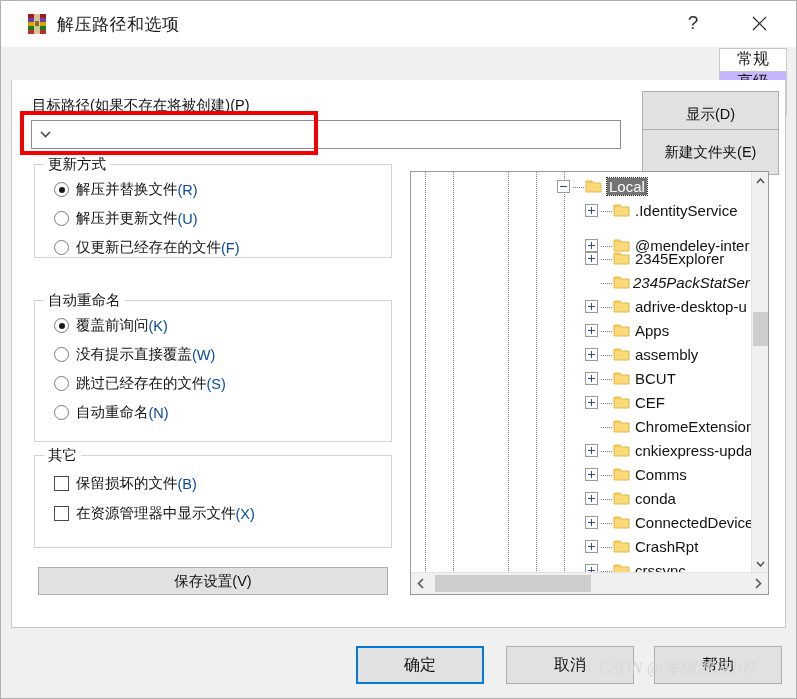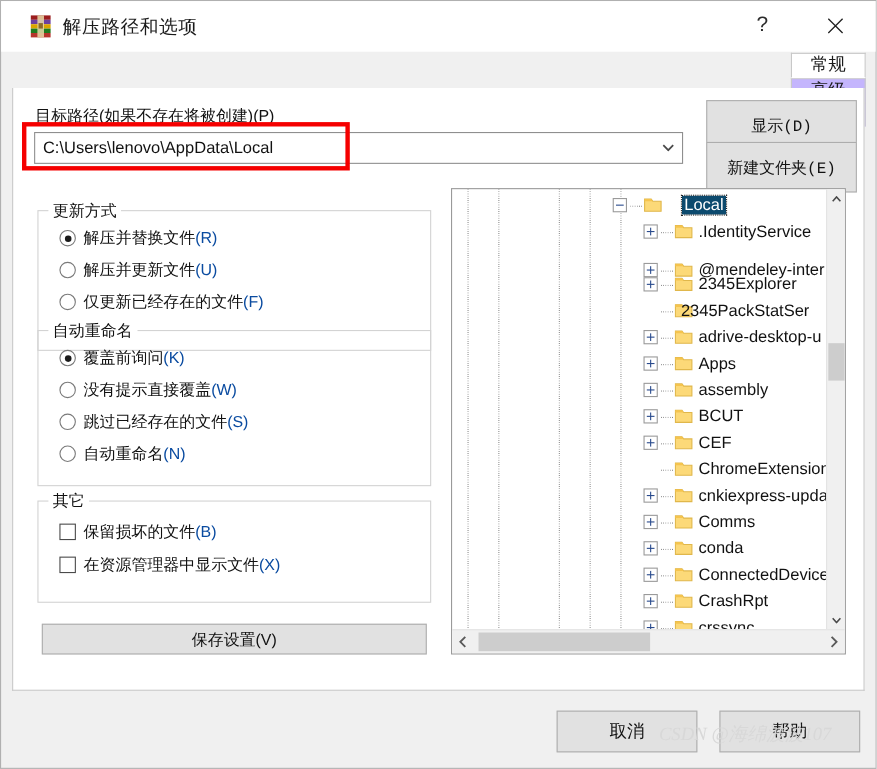--- a/index.html
+++ b/index.html
@@ -81,35 +81,35 @@
   }
   #red-box {
     position: absolute; left: 8px; top: 31px; width: 298px; height: 44px;
     border: 4px solid #f50000; pointer-events: none; z-index: 5;
   }
 
   .side-btn {
     position: absolute; left: 630px; width: 137px; height: 46px;
     border: 1px solid #adadad; background: #e1e1e1;
     font-size: 14.5px; color: #111;
-    display: flex; align-items: center; justify-content: center; font-family: Liberation Mono, monospace;
+    display: flex; align-items: center; justify-content: center;
   }
   #btn-display { top: 11px; }
   #btn-newfolder { top: 49px; }
 
   
   .group {
     position: absolute;
     border: 1px solid #d3d3d3;
   }
   .group > .legend {
     position: absolute; top: -10px; left: 9px; background: #ffffff;
     padding: 0 4px; font-size: 14.5px; color: #111; white-space: nowrap;
   }
-  #grp-update   { left: 22px; top: 111px;  width: 358px; height: 128px; }
+  #grp-update   { left: 22px; top: 84px;  width: 358px; height: 94px; }
   #grp-overwrite{ left: 22px; top: 220px; width: 358px; height: 142px; }
   #grp-other    { left: 22px; top: 375px; width: 358px; height: 93px; }
 
   .opt {
     position: absolute; left: 19px;
     display: flex; align-items: center;
     font-size: 14.5px; color: #111; white-space: nowrap;
   }
   .radio {
     width: 15px; height: 15px; border-radius: 50%;
@@ -168,23 +168,22 @@
     background-size: 2px 1px;
   }
   .folder {
     position: absolute; width: 17px; height: 14px;
   }
   .tlabel {
     position: absolute; font-size: 15px; color: #111;
     white-space: nowrap; line-height: 17px;
   }
   .tlabel.sel {
-    background: #0c4a6e; color: #ffffff; padding: 0 2px;
+    background: #737373; color: #ffffff; padding: 0 2px;
     outline: 1px dotted #222;
-    margin-left: 13px;
   }
 
   #vscroll {
     position: absolute; right: 0; top: 0; width: 17px; bottom: 22px;
     background: #f0f0f0; border-left: 1px solid #e3e3e3;
   }
   #vscroll .arr {
     position: absolute; left: 0; width: 17px; height: 17px;
     display: flex; align-items: center; justify-content: center;
     color: #5a5a5a; font-size: 10px;
@@ -253,21 +252,20 @@
     <div class="tab active">常规</div>
     <div class="tab">高级</div>
     <div class="tab">选项</div>
   </div>
 
   <div id="panel">
 
     <div id="path-label">目标路径(如果不存在将被创建)(P)</div>
 
     <div id="path-combo">
-      <input id="path-input" type="text" value="C:\Users\lenovo\AppData\Local" style="">
       <div id="path-arrow">
         <svg width="11" height="7" viewBox="0 0 11 7">
           <path d="M1 1 L5.5 5.5 L10 1" stroke="#4a4a4a" stroke-width="1.6" fill="none"></path>
         </svg>
       </div>
     </div>
     <div id="red-box"></div>
 
     <div class="side-btn" id="btn-display">显示(D)</div>
     <div class="side-btn" id="btn-newfolder">新建文件夹(E)</div>
@@ -374,21 +372,21 @@
                   <path d="M1 2 h6 l1.5 2 H1 Z" fill="#f5c44e"></path>
                 </svg></span>
               <span class="tlabel" style="left: 224px; top: 3px;">2345Explorer</span>
             </div>
             <div class="trow" style="top: 99px;">
               <span class="dots" style="left: 190px; top: 12px; width: 11px;"></span>
               <span class="folder" style="left: 202px; top: 4px;"><svg width="17" height="15" viewBox="0 0 17 15">
                   <path d="M1 2 h6 l1.5 2 H16 v9 H1 Z" fill="#fcd978" stroke="#e0b74b" stroke-width="1"></path>
                   <path d="M1 2 h6 l1.5 2 H1 Z" fill="#f5c44e"></path>
                 </svg></span>
-              <span class="tlabel" style="left: 208px; top: 3px;">2345PackStatSer</span>
+              <span class="tlabel" style="left: 222px; top: 3px; font-style: italic;">2345PackStatSer</span>
             </div>
             <div class="trow" style="top: 123px;">
               <span class="tog plus" style="left: 174px; top: 5px;"></span>
               <span class="dots" style="left: 190px; top: 12px; width: 11px;"></span>
               <span class="folder" style="left: 202px; top: 4px;"><svg width="17" height="15" viewBox="0 0 17 15">
                   <path d="M1 2 h6 l1.5 2 H16 v9 H1 Z" fill="#fcd978" stroke="#e0b74b" stroke-width="1"></path>
                   <path d="M1 2 h6 l1.5 2 H1 Z" fill="#f5c44e"></path>
                 </svg></span>
               <span class="tlabel" style="left: 224px; top: 3px;">adrive-desktop-u</span>
             </div>
@@ -515,17 +513,18 @@
         <div class="arr" style="right:0">
           <svg width="7" height="11" viewBox="0 0 7 11">
               <path d="M1 1 L5.5 5.5 L1 10" stroke="#5a5a5a" stroke-width="1.7" fill="none"></path>
             </svg>
         </div>
       </div>
     </div>
 
   </div>
 
+  <div class="bot-btn" id="btn-ok">确定</div>
   <div class="bot-btn" id="btn-cancel">取消</div>
   <div class="bot-btn" id="btn-help">帮助</div>
 
   <div id="watermark">CSDN @海绵波波107</div>
 </div>
 
 </body></html>

